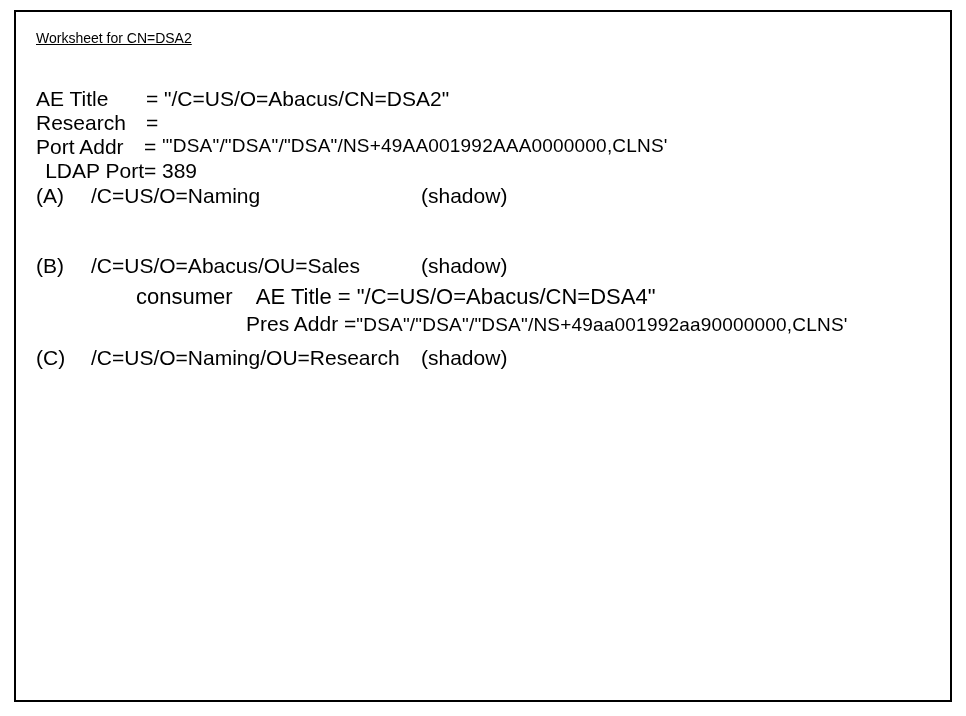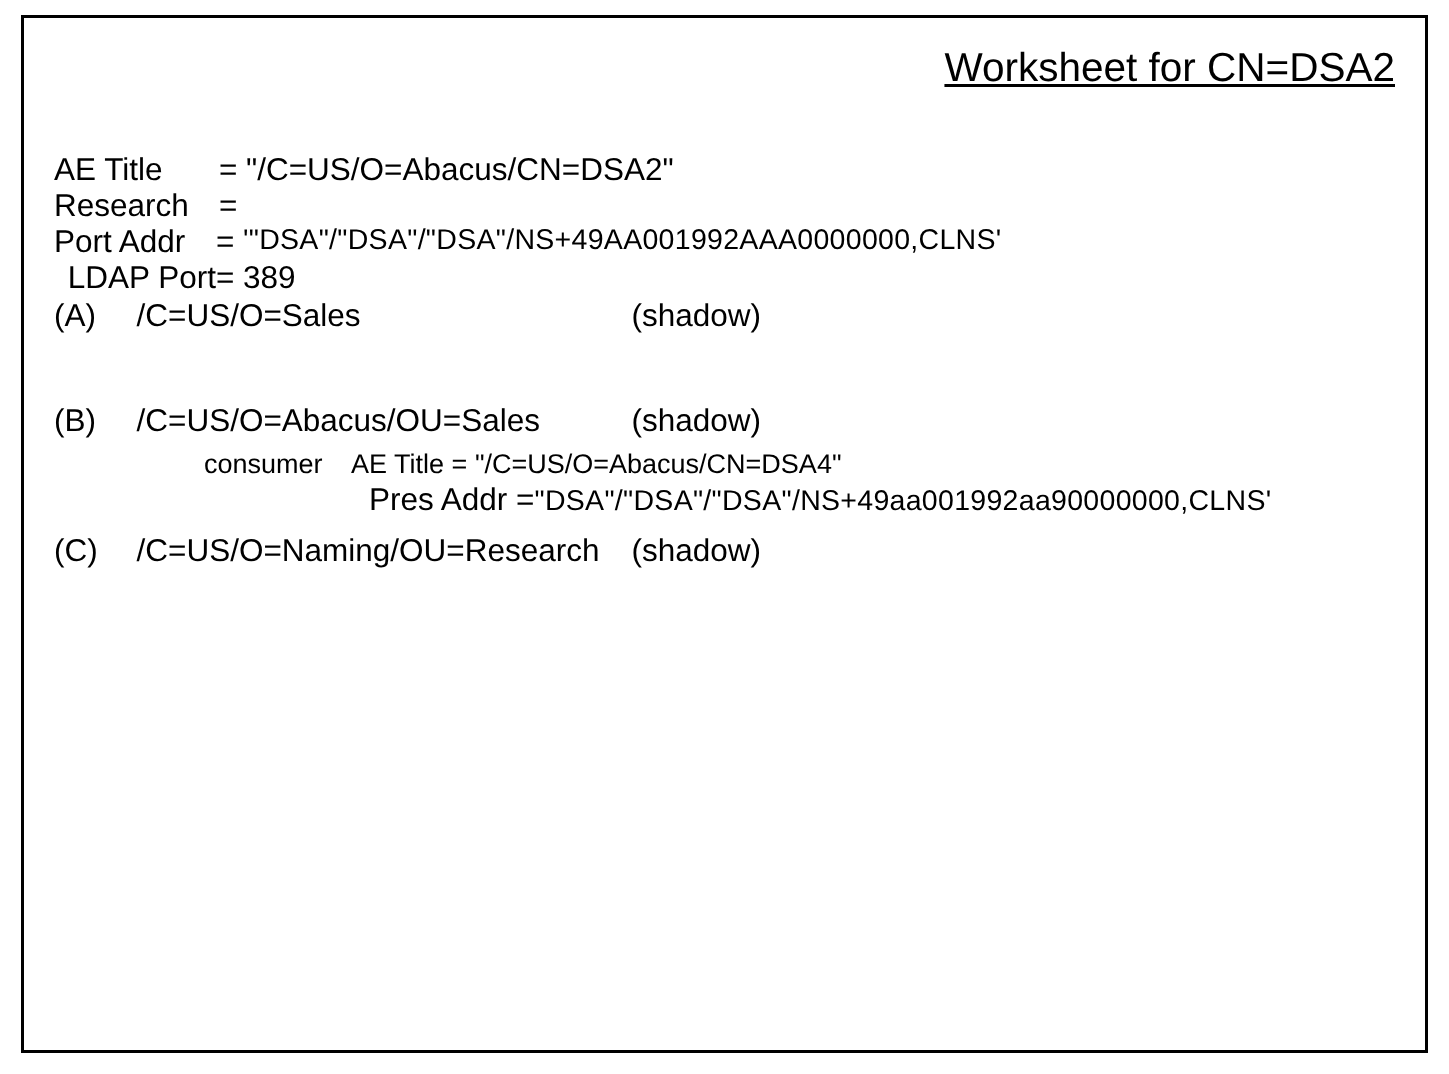--- a/index.html
+++ b/index.html
@@ -17,24 +17,23 @@
   }
   .sheet {
     border: 2px solid #000;
     width: 100%;
     height: 100%;
     box-sizing: border-box;
     padding: 18px 20px;
     position: relative;
   }
   .title {
-    font-size: 27px;
+    font-size: 14px;
     text-decoration: underline;
     margin-bottom: 34px;
-    text-align: right;
   }
   .kv-block {
     font-size: 21px;
     line-height: 1.35;
   }
   .kv-row {
     display: flex;
     flex-wrap: nowrap;
   }
   .kv-label {
@@ -60,21 +59,21 @@
     width: 55px;
   }
   .ctx-path {
     width: 330px;
   }
   .ctx-role {
     white-space: nowrap;
   }
   .gap-big { height: 40px; }
   .consumer-line {
-    font-size: 18px;
+    font-size: 22px;
     padding-left: 100px;
     margin-top: 1px;
     margin-bottom: 2px;
   }
   .consumer-line2 {
     font-size: 21px;
     padding-left: 210px;
     margin-top: 2px;
     margin-bottom: 10px;
   }
@@ -110,21 +109,21 @@
       <div class="kv-row">
         <span class="kv-label w-ldap">LDAP Port</span>
         <span class="eq">=</span>
         <span>389</span>
       </div>
     </div>
 
 
     <div class="ctx-row">
       <span class="ctx-letter">(A)</span>
-      <span class="ctx-path">/C=US/O=Sales</span>
+      <span class="ctx-path">/C=US/O=Naming</span>
       <span class="ctx-role">(shadow)</span>
     </div>
 
     <div class="gap-big"></div>
 
     <div class="ctx-row">
       <span class="ctx-letter">(B)</span>
       <span class="ctx-path">/C=US/O=Abacus/OU=Sales</span>
       <span class="ctx-role">(shadow)</span>
     </div>

